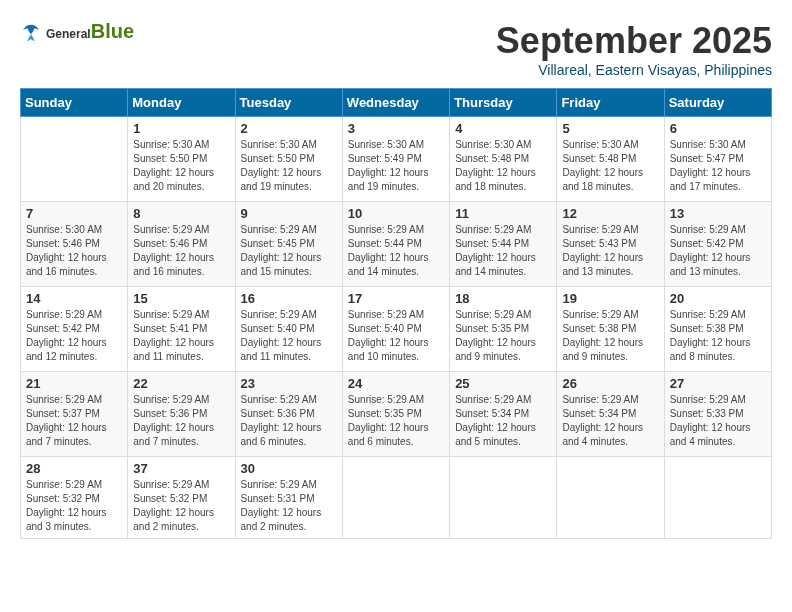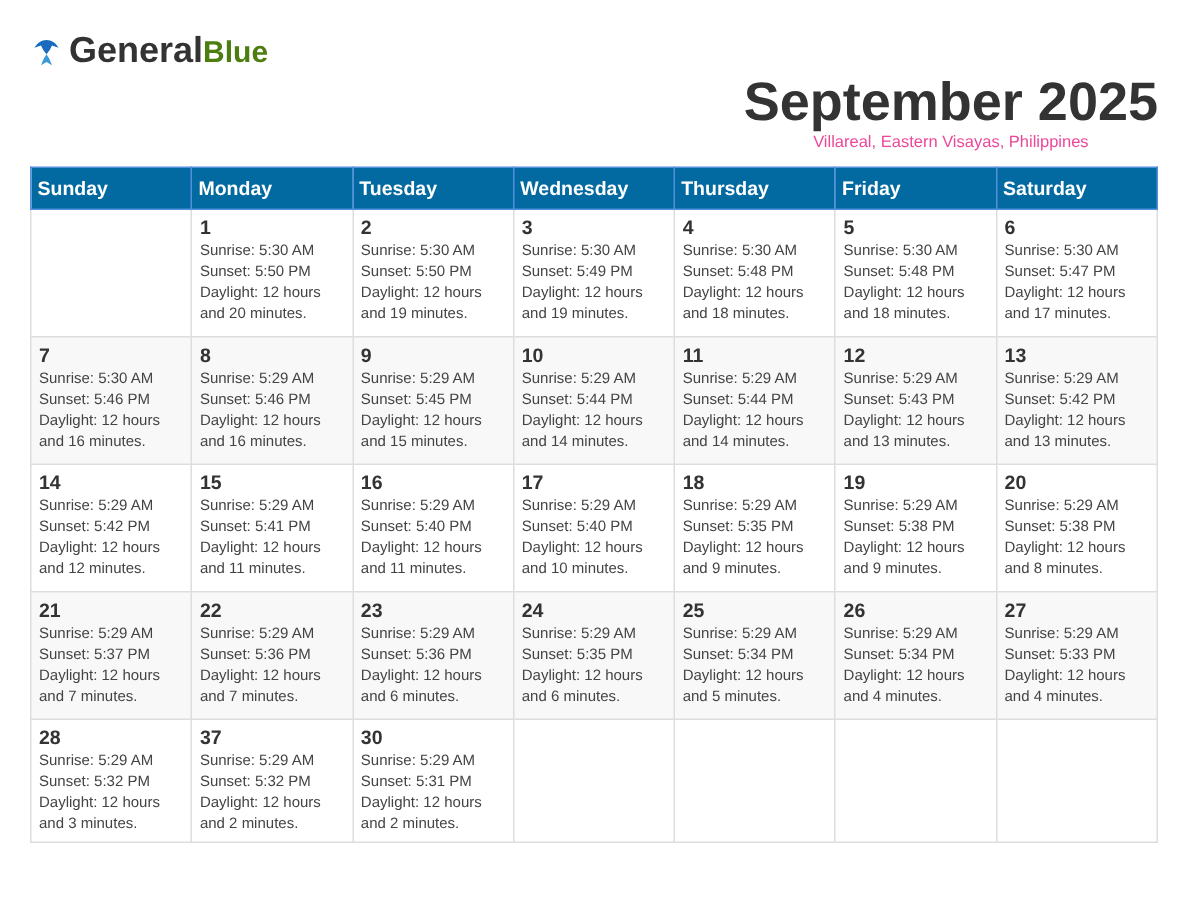--- a/index.html
+++ b/index.html
@@ -15,45 +15,44 @@
       justify-content: space-between;
       align-items: flex-start;
       margin-bottom: 10px;
     }
     .logo {
       display: flex;
       align-items: center;
       gap: 4px;
     }
     .logo-text-general {
-      font-size: 24px;
+      font-size: 12px;
       font-weight: bold;
       color: #333;
     }
     .logo-text-blue {
       font-size: 20px;
       font-weight: bold;
       color: #4d7c0f;
     }
     .logo-icon {
       width: 22px;
       height: 22px;
     }
     .title-section {
-      text-align: center;
-      margin-top: 27px;
+      text-align: right;
     }
     .month-title {
       font-size: 36px;
       font-weight: bold;
       color: #333;
     }
     .location-title {
-      font-size: 11px;
-      color: #ec4899;
+      font-size: 14px;
+      color: #0c4a6e;
     }
     .calendar {
       width: 100%;
       border-collapse: collapse;
       border: 1px solid #ccc;
     }
     .calendar th {
       background-color: #0369a1;
       color: #fff;
       font-size: 13px;

